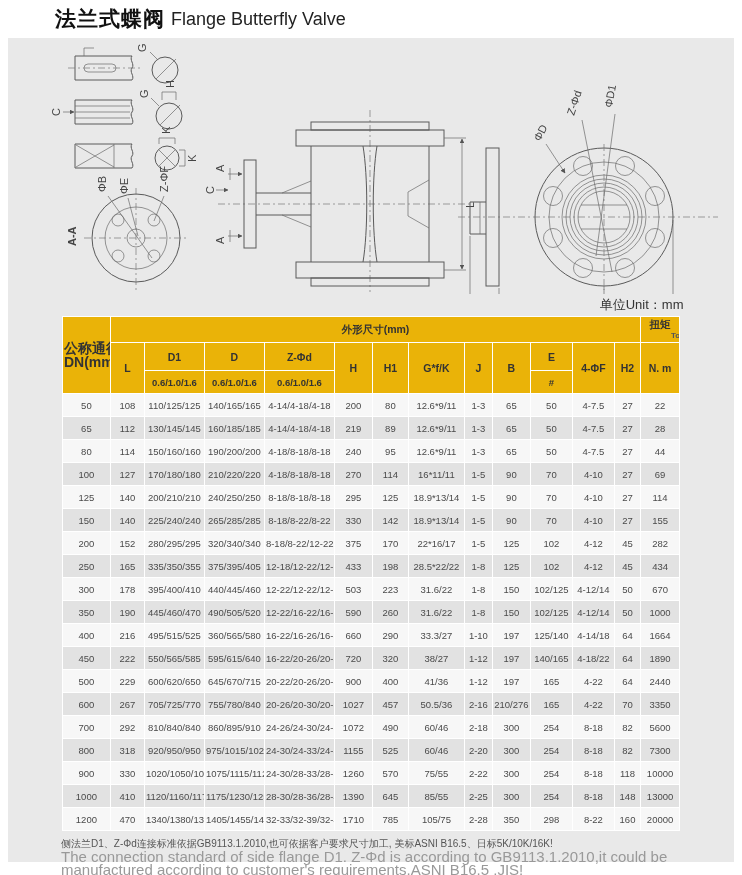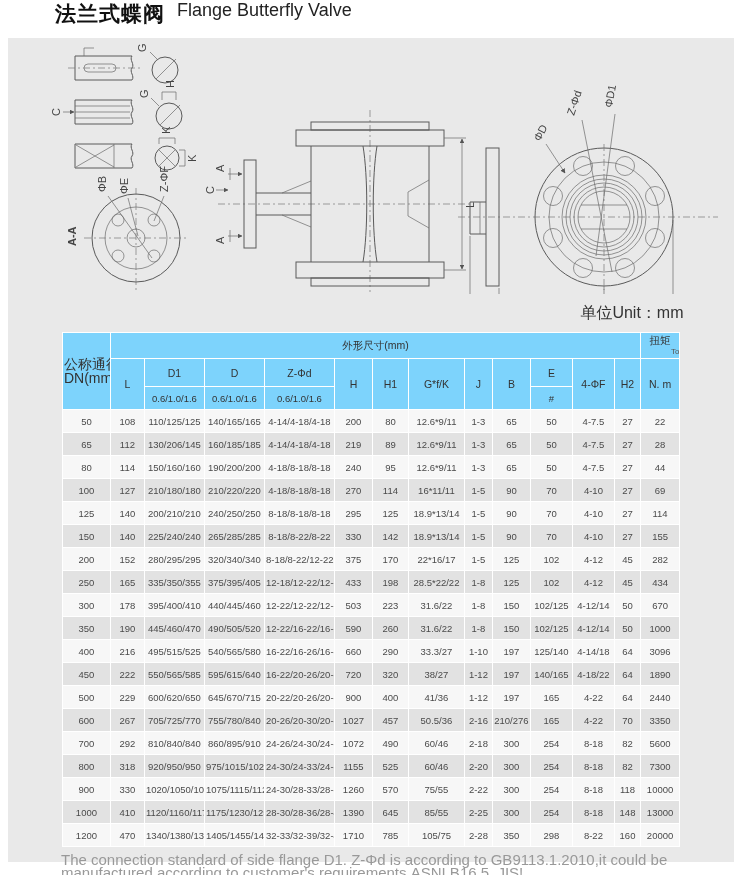--- a/index.html
+++ b/index.html
@@ -1,29 +1,29 @@
 <!DOCTYPE html>
 <html><head>
 <meta charset="utf-8">
 <style>
   html,body{margin:0;padding:0;}
   body{
     width:742px;height:875px;background:#ffffff;
     font-family:"Liberation Sans", sans-serif;color:#333;
     overflow:hidden;position:relative;
   }
-  .title-band{height:38px;display:flex;align-items:flex-start;padding-left:55px;background:#fff;}
+  .title-band{height:38px;display:flex;align-items:center;padding-left:55px;background:#fff;}
   .title-zh{font-size:21px;font-weight:bold;color:#111;letter-spacing:1px;}
-  .title-en{font-size:18px;color:#222;margin-left:12px;}
+  .title-en{font-size:18px;color:#222;margin-left:6px;}
   .panel{margin:0 8px;height:824px;background:#e9e9e9;}
   .drawings{display:block;margin:0 auto;padding-top:6px;}
-  .unit-note{width:625px;margin:12px auto;text-align:right;font-size:16px;color:#333;height:14px;line-height:14px;}
+  .unit-note{width:625px;margin:4px auto;text-align:right;font-size:13px;color:#333;height:14px;line-height:14px;}
   .spec-table{width:617px;margin:2px auto 0;border-collapse:collapse;table-layout:fixed;background:#f0f0f0;}
   .spec-table th,.spec-table td{border:1px solid #ffffff;text-align:center;vertical-align:middle;overflow:hidden;white-space:nowrap;}
-  .spec-table th{background:#7dd3fc;font-weight:normal;font-size:10.5px;color:#333;}
+  .spec-table th{background:#eab308;font-weight:bold;font-size:10.5px;color:#333;}
   .spec-table td{background:#f7f7f7;font-size:9.5px;color:#4a4a4a;height:22px;padding:0 1px;}
   .spec-table tr.alt td{background:#e2e2e2;}
   .hrow1 th{height:23px;}
   .hrow2 th{height:25px;}
   .hrow3 th{height:20px;font-size:9.5px;margin-top:28px;}
   .th-dn div{line-height:14px;font-size:14px;}
   .th-torque{line-height:11px;}
   .th-torque .sub{font-size:8px;color:#555;display:block;padding-left:29px;}
   .footer-notes{width:620px;margin:6px auto 0;}
   .footer-zh{font-size:10px;color:#555;line-height:13px;}
@@ -250,21 +250,21 @@
           <td>1-3</td>
           <td>65</td>
           <td>50</td>
           <td>4-7.5</td>
           <td>27</td>
           <td>22</td>
         </tr>
         <tr class="alt">
           <td>65</td>
           <td>112</td>
-          <td>130/206/145</td>
+          <td>130/145/145</td>
           <td>160/185/185</td>
           <td>4-14/4-18/4-18</td>
           <td>219</td>
           <td>89</td>
           <td>12.6*9/11</td>
           <td>1-3</td>
           <td>65</td>
           <td>50</td>
           <td>4-7.5</td>
           <td>27</td>
@@ -282,21 +282,21 @@
           <td>1-3</td>
           <td>65</td>
           <td>50</td>
           <td>4-7.5</td>
           <td>27</td>
           <td>44</td>
         </tr>
         <tr class="alt">
           <td>100</td>
           <td>127</td>
-          <td>210/180/180</td>
+          <td>170/180/180</td>
           <td>210/220/220</td>
           <td>4-18/8-18/8-18</td>
           <td>270</td>
           <td>114</td>
           <td>16*11/11</td>
           <td>1-5</td>
           <td>90</td>
           <td>70</td>
           <td>4-10</td>
           <td>27</td>
@@ -395,31 +395,31 @@
           <td>150</td>
           <td>102/125</td>
           <td>4-12/14</td>
           <td>50</td>
           <td>1000</td>
         </tr>
         <tr>
           <td>400</td>
           <td>216</td>
           <td>495/515/525</td>
-          <td>540/565/580</td>
+          <td>360/565/580</td>
           <td>16-22/16-26/16-30</td>
           <td>660</td>
           <td>290</td>
           <td>33.3/27</td>
           <td>1-10</td>
           <td>197</td>
           <td>125/140</td>
           <td>4-14/18</td>
           <td>64</td>
-          <td>3096</td>
+          <td>1664</td>
         </tr>
         <tr class="alt">
           <td>450</td>
           <td>222</td>
           <td>550/565/585</td>
           <td>595/615/640</td>
           <td>16-22/20-26/20-30</td>
           <td>720</td>
           <td>320</td>
           <td>38/27</td>
@@ -539,16 +539,17 @@
           <td>350</td>
           <td>298</td>
           <td>8-22</td>
           <td>160</td>
           <td>20000</td>
         </tr>
       </tbody>
   </table>
 
   <div class="footer-notes">
+    <div class="footer-zh">侧法兰D1、Z-Φd连接标准依据GB9113.1.2010,也可依据客户要求尺寸加工, 美标ASNI B16.5、日标5K/10K/16K!</div>
     <div class="footer-en">The connection standard of side flange D1. Z-Φd  is according to GB9113.1.2010,it  could be manufactured according to customer's requirements.ASNI B16.5 ,JIS!</div>
   </div>
 
 </div>
 
 </body></html>

